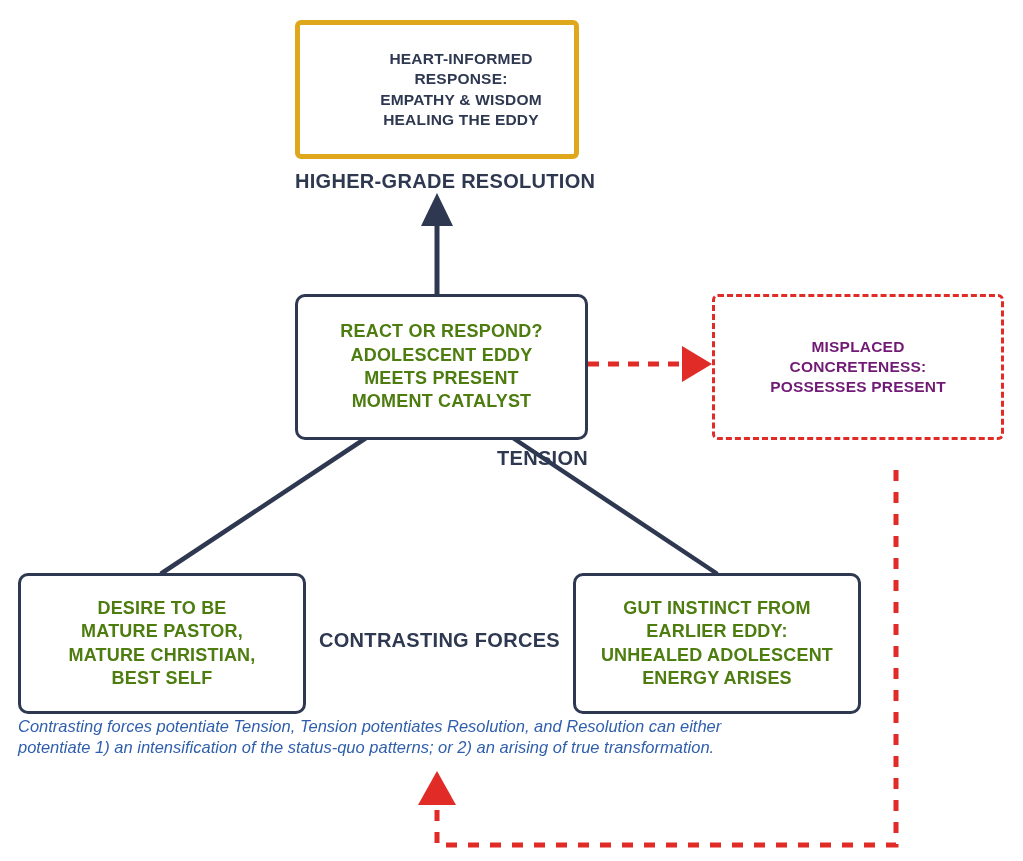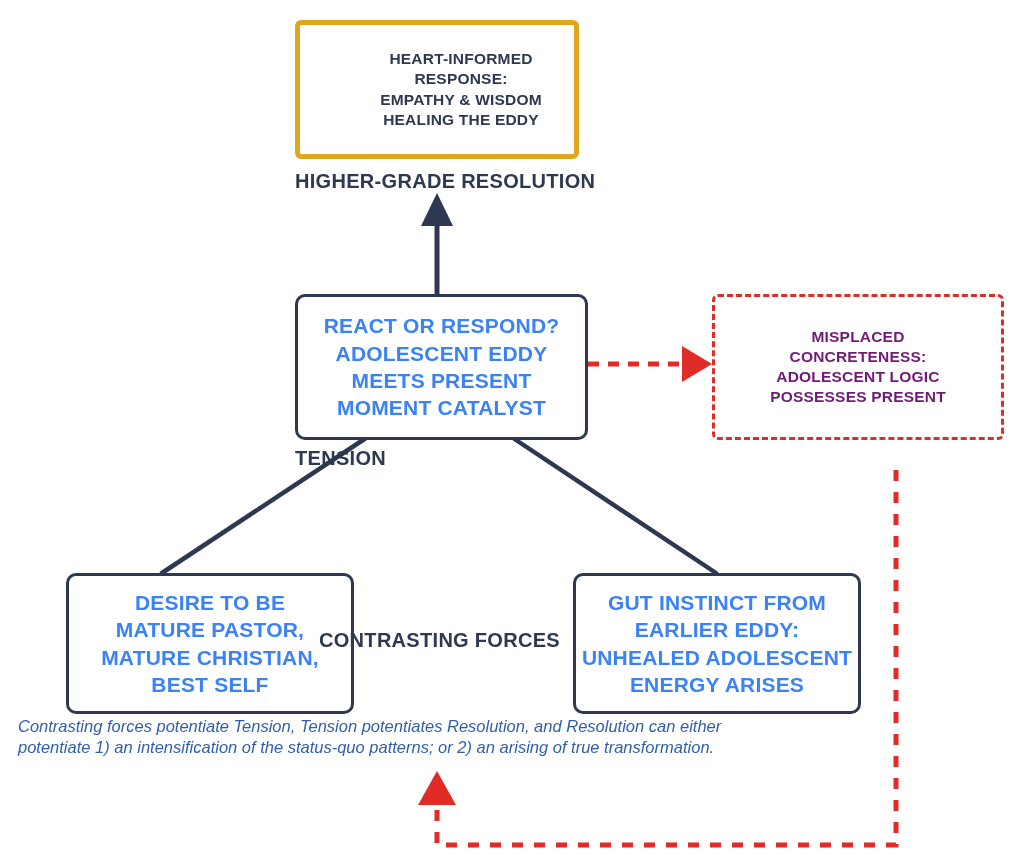--- a/index.html
+++ b/index.html
@@ -53,36 +53,35 @@
     border-radius: 6px;
     color: #2E3850;
     font-size: 15.5px;
     font-weight: bold;
   }
 
   
   .navy-node {
     border: 3px solid #2E3850;
     border-radius: 10px;
-    color: #3b82f6;
-    font-size: 21px;
+    color: #4d7c0f;
+    font-size: 18px;
     font-weight: bold;
   }
   #node-tension {
     left: 295px;
     top: 294px;
     width: 293px;
     height: 146px;
   }
   #node-desire {
     left: 18px;
     top: 573px;
     width: 288px;
     height: 141px;
-    margin-left: 48px;
   }
   #node-gut {
     left: 573px;
     top: 573px;
     width: 288px;
     height: 141px;
   }
 
   
   #node-misplaced {
@@ -112,21 +111,21 @@
   #label-higher-grade {
     left: 295px;
     top: 170px;
     width: 284px;
     text-align: center;
   }
   #label-tension {
     left: 295px;
     top: 447px;
     width: 293px;
-    text-align: left;
+    text-align: right;
   }
   #label-status-quo {
     left: 712px;
     top: 448px;
     width: 292px;
     text-align: center;
   }
   #label-contrasting {
     left: 306px;
     top: 629px;
@@ -200,21 +199,20 @@
       <span>MOMENT CATALYST</span>
     </div>
   </div>
 
   <div class="caption-label" id="label-tension">TENSION</div>
 
   <div class="node" id="node-misplaced" style="border-color: rgb(224, 43, 38); color: #701a75; align-items: center;">
     <div class="lines">
       <span>MISPLACED</span>
       <span>CONCRETENESS:</span>
-      <span>ADOLESCENT LOGIC</span>
       <span>POSSESSES PRESENT</span>
     </div>
   </div>
 
 
   <div class="node navy-node" id="node-desire" style="border-color: rgb(46, 56, 80);">
     <div class="lines">
       <span>DESIRE TO BE</span>
       <span>MATURE PASTOR,</span>
       <span>MATURE CHRISTIAN,</span>

